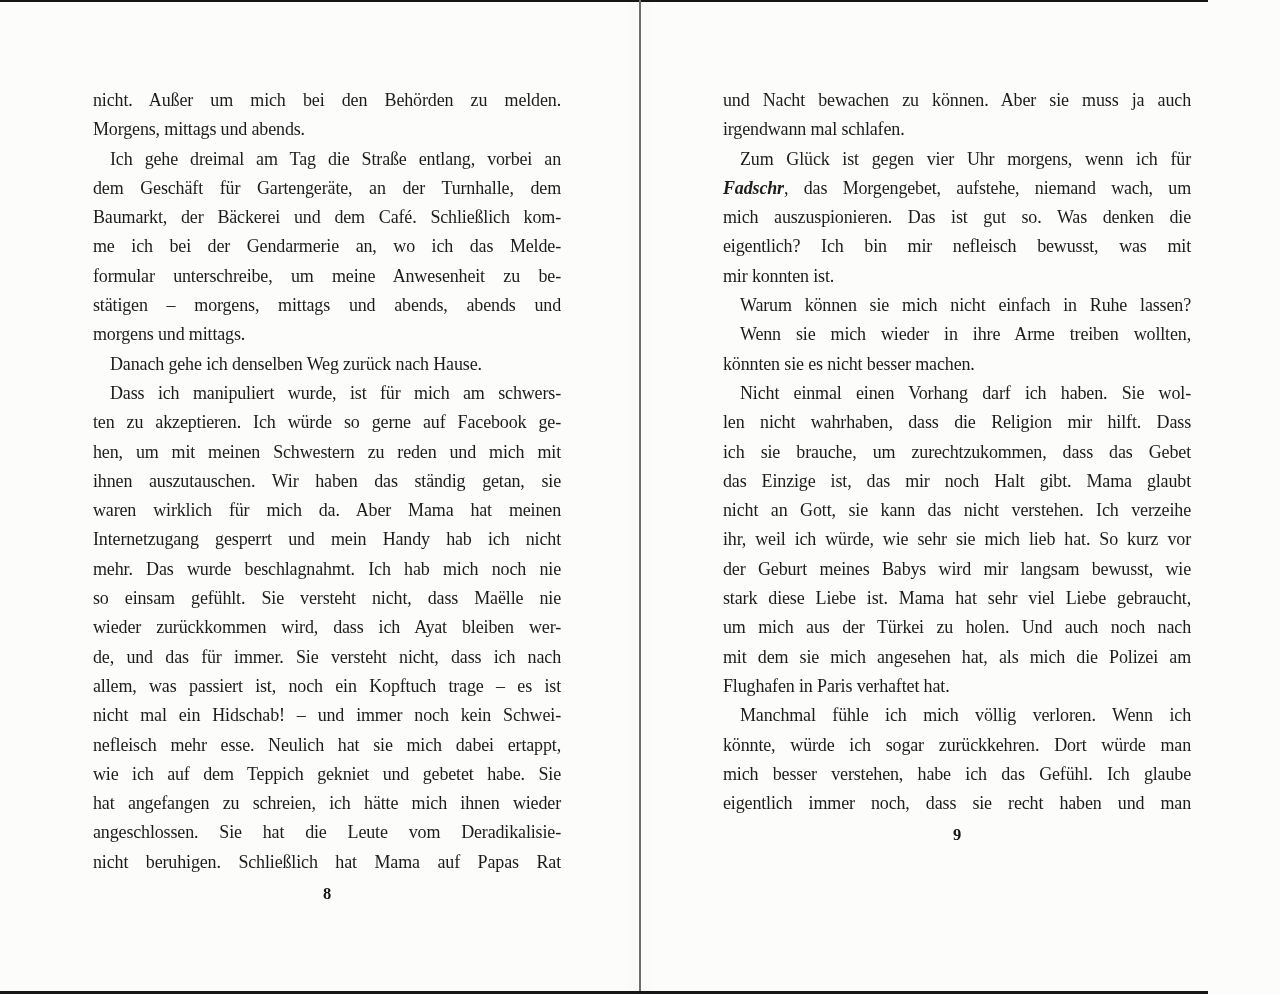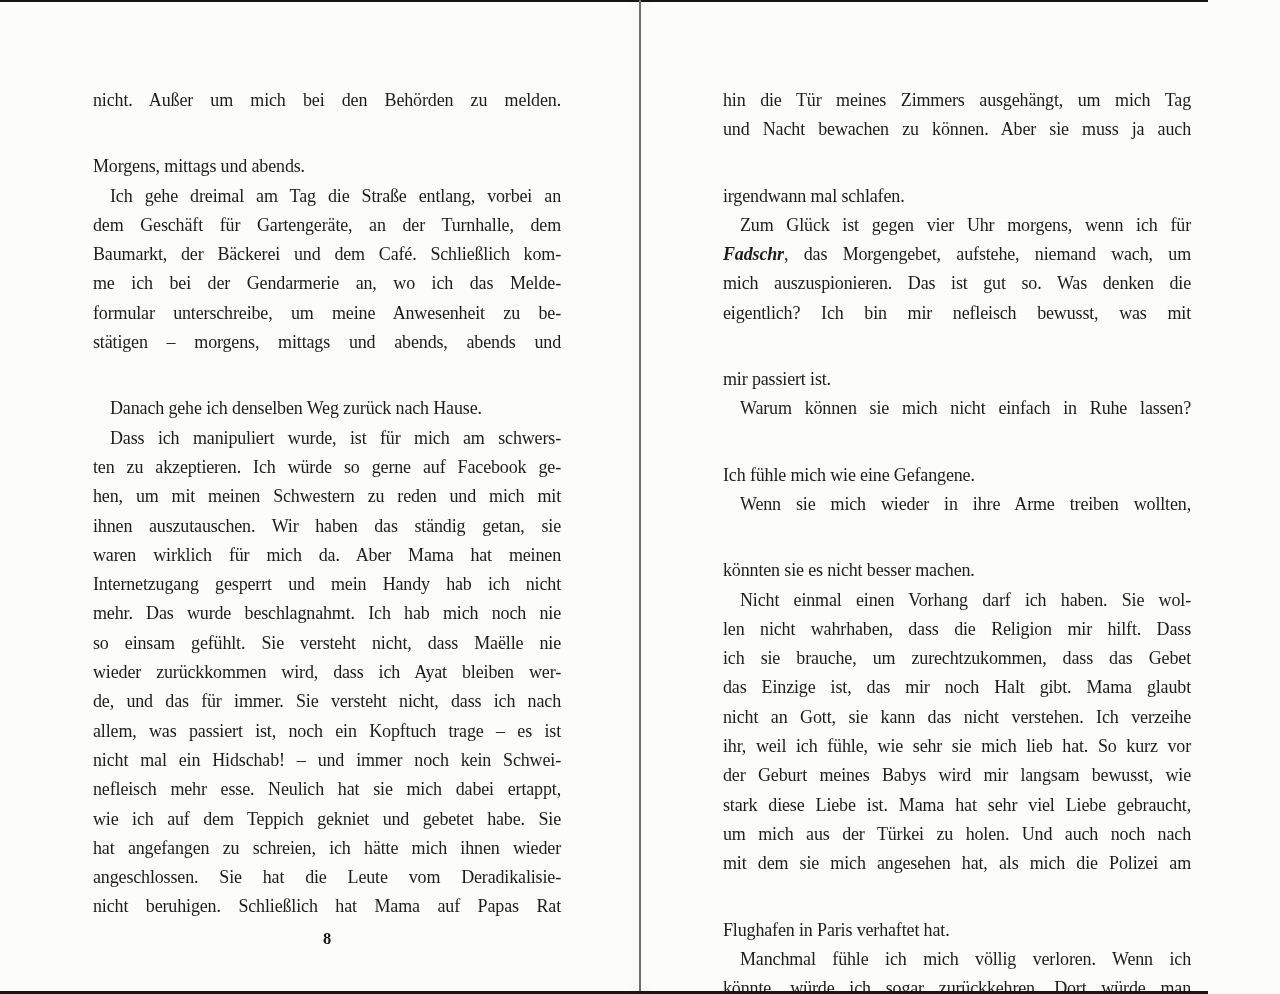--- a/index.html
+++ b/index.html
@@ -41,21 +41,21 @@
   .page-right { left: 723px; }
   .line {
     font-size: 18px;
     line-height: 29.3px;
     color: #1c1c1c;
     letter-spacing: -0.15px;
     text-align: justify;
     text-align-last: justify;
     white-space: normal;
   }
-  .line.last { text-align-last: left; margin-top: 37px; }
+  .line.last { text-align-last: left; }
   .line.indent { text-indent: 17px; }
   .line i { font-style: italic; font-weight: bold; }
   .folio {
     margin-top: 7px;
     text-align: center;
     font-size: 16.5px;
     font-weight: bold;
     color: #161616;
   }
 </style>
@@ -68,20 +68,21 @@
   <div class="page page-left">
     <div class="text-block">
         <div class="line">nicht. Außer um mich bei den Behörden zu melden.</div>
         <div class="line last">Morgens, mittags und abends.</div>
         <div class="line indent">Ich gehe dreimal am Tag die Straße entlang, vorbei an</div>
         <div class="line">dem Geschäft für Gartengeräte, an der Turnhalle, dem</div>
         <div class="line">Baumarkt, der Bäckerei und dem Café. Schließlich kom-</div>
         <div class="line">me ich bei der Gendarmerie an, wo ich das Melde-</div>
         <div class="line">formular unterschreibe, um meine Anwesenheit zu be-</div>
         <div class="line">stätigen – morgens, mittags und abends, abends und</div>
+        <div class="line last">morgens und mittags.</div>
         <div class="line indent last">Danach gehe ich denselben Weg zurück nach Hause.</div>
         <div class="line indent">Dass ich manipuliert wurde, ist für mich am schwers-</div>
         <div class="line">ten zu akzeptieren. Ich würde so gerne auf Facebook ge-</div>
         <div class="line">hen, um mit meinen Schwestern zu reden und mich mit</div>
         <div class="line">ihnen auszutauschen. Wir haben das ständig getan, sie</div>
         <div class="line">waren wirklich für mich da. Aber Mama hat meinen</div>
         <div class="line">Internetzugang gesperrt und mein Handy hab ich nicht</div>
         <div class="line">mehr. Das wurde beschlagnahmt. Ich hab mich noch nie</div>
         <div class="line">so einsam gefühlt. Sie versteht nicht, dass Maëlle nie</div>
         <div class="line">wieder zurückkommen wird, dass ich Ayat bleiben wer-</div>
@@ -94,38 +95,36 @@
         <div class="line">angeschlossen. Sie hat die Leute vom Deradikalisie-</div>
         <div class="line">nicht beruhigen. Schließlich hat Mama auf Papas Rat</div>
       </div>
     <div class="folio">8</div>
   </div>
 
   <div class="divider"></div>
 
   <div class="page page-right">
     <div class="text-block">
-        <div class="line">hin die Tür meines Zimmers ausgehängt, um mich Tag</div>
         <div class="line">und Nacht bewachen zu können. Aber sie muss ja auch</div>
         <div class="line last">irgendwann mal schlafen.</div>
         <div class="line indent">Zum Glück ist gegen vier Uhr morgens, wenn ich für</div>
         <div class="line"><i>Fadschr</i><span>, das Morgengebet, aufstehe, niemand wach, um</span></div>
         <div class="line">mich auszuspionieren. Das ist gut so. Was denken die</div>
         <div class="line">eigentlich? Ich bin mir nefleisch bewusst, was mit</div>
-        <div class="line last">mir passiert ist.</div>
+        <div class="line last">mir konnten ist.</div>
         <div class="line indent">Warum können sie mich nicht einfach in Ruhe lassen?</div>
-        <div class="line last">Ich fühle mich wie eine Gefangene.</div>
         <div class="line indent">Wenn sie mich wieder in ihre Arme treiben wollten,</div>
         <div class="line last">könnten sie es nicht besser machen.</div>
         <div class="line indent">Nicht einmal einen Vorhang darf ich haben. Sie wol-</div>
         <div class="line">len nicht wahrhaben, dass die Religion mir hilft. Dass</div>
         <div class="line">ich sie brauche, um zurechtzukommen, dass das Gebet</div>
         <div class="line">das Einzige ist, das mir noch Halt gibt. Mama glaubt</div>
         <div class="line">nicht an Gott, sie kann das nicht verstehen. Ich verzeihe</div>
-        <div class="line">ihr, weil ich fühle, wie sehr sie mich lieb hat. So kurz vor</div>
+        <div class="line">ihr, weil ich würde, wie sehr sie mich lieb hat. So kurz vor</div>
         <div class="line">der Geburt meines Babys wird mir langsam bewusst, wie</div>
         <div class="line">stark diese Liebe ist. Mama hat sehr viel Liebe gebraucht,</div>
         <div class="line">um mich aus der Türkei zu holen. Und auch noch nach</div>
         <div class="line">mit dem sie mich angesehen hat, als mich die Polizei am</div>
         <div class="line last">Flughafen in Paris verhaftet hat.</div>
         <div class="line indent">Manchmal fühle ich mich völlig verloren. Wenn ich</div>
         <div class="line">könnte, würde ich sogar zurückkehren. Dort würde man</div>
         <div class="line">mich besser verstehen, habe ich das Gefühl. Ich glaube</div>
         <div class="line">eigentlich immer noch, dass sie recht haben und man</div>
       </div>

